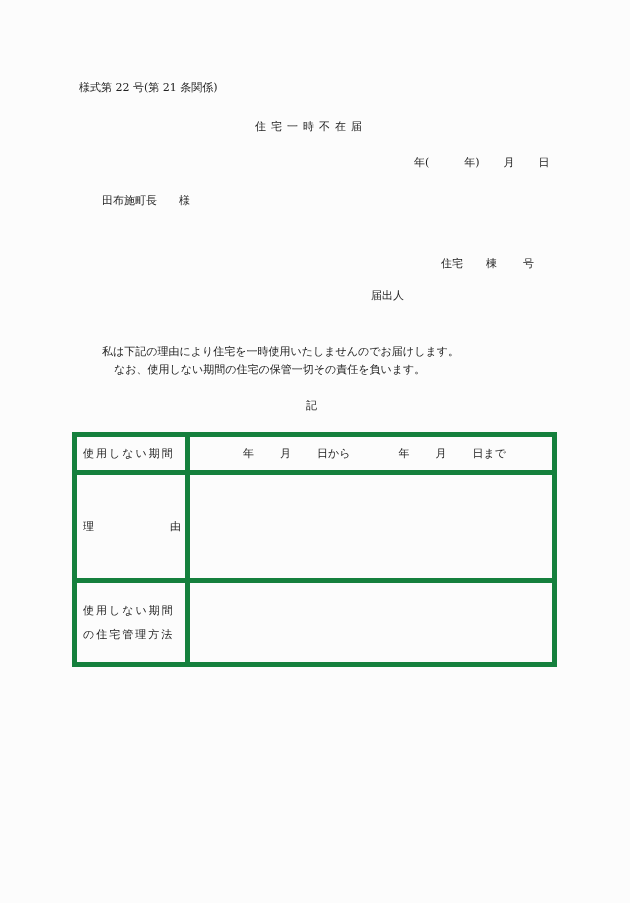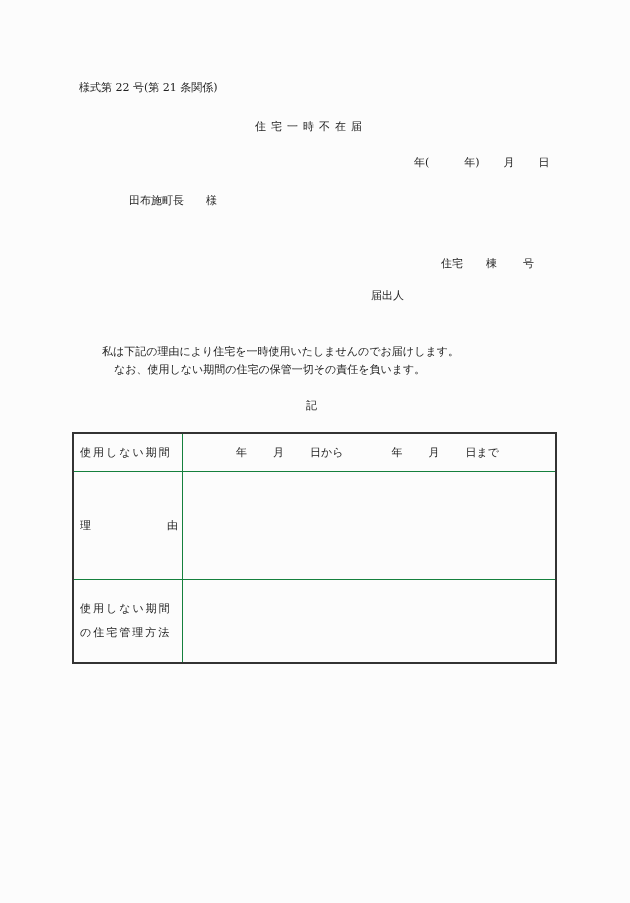--- a/index.html
+++ b/index.html
@@ -14,40 +14,40 @@
     font-family: "DejaVu Serif", "Liberation Serif", serif;
     color: #222;
     font-size: 11px;
     overflow: hidden;
   }
   .abs { position: absolute; white-space: nowrap; }
   .form-number { left: 79px; top: 80px; }
   .title { left: 255px; top: 119px; letter-spacing: 5px; }
   .date-line { left: 414px; top: 155px; }
   .date-line span { display: inline-block; }
-  .addressee { left: 102px; top: 193px; margin-left: 27px; }
+  .addressee { left: 102px; top: 193px; }
   .addressee .honorific { margin-left: 22px; }
   .housing { left: 441px; top: 256px; }
   .housing span { display: inline-block; }
   .applicant { left: 371px; top: 288px; }
   .body-text { left: 102px; top: 343px; line-height: 18px; }
   .body-text .line2 { margin-left: 12px; }
   .ki { left: 306px; top: 398px; }
 
   table.form-table {
     position: absolute;
     left: 72px;
     top: 432px;
     width: 485px;
     border-collapse: collapse;
     border: 2px solid #333;
     font-size: 11px;
   }
   table.form-table td {
-    border: 1px solid #15803d;
+    border: 5px solid #15803d;
     padding: 0;
     vertical-align: middle;
   }
   td.label {
     width: 98px;
     padding-left: 6px !important;
     padding-right: 4px !important;
   }
   .row-period { height: 38px; }
   .row-reason { height: 108px; }

